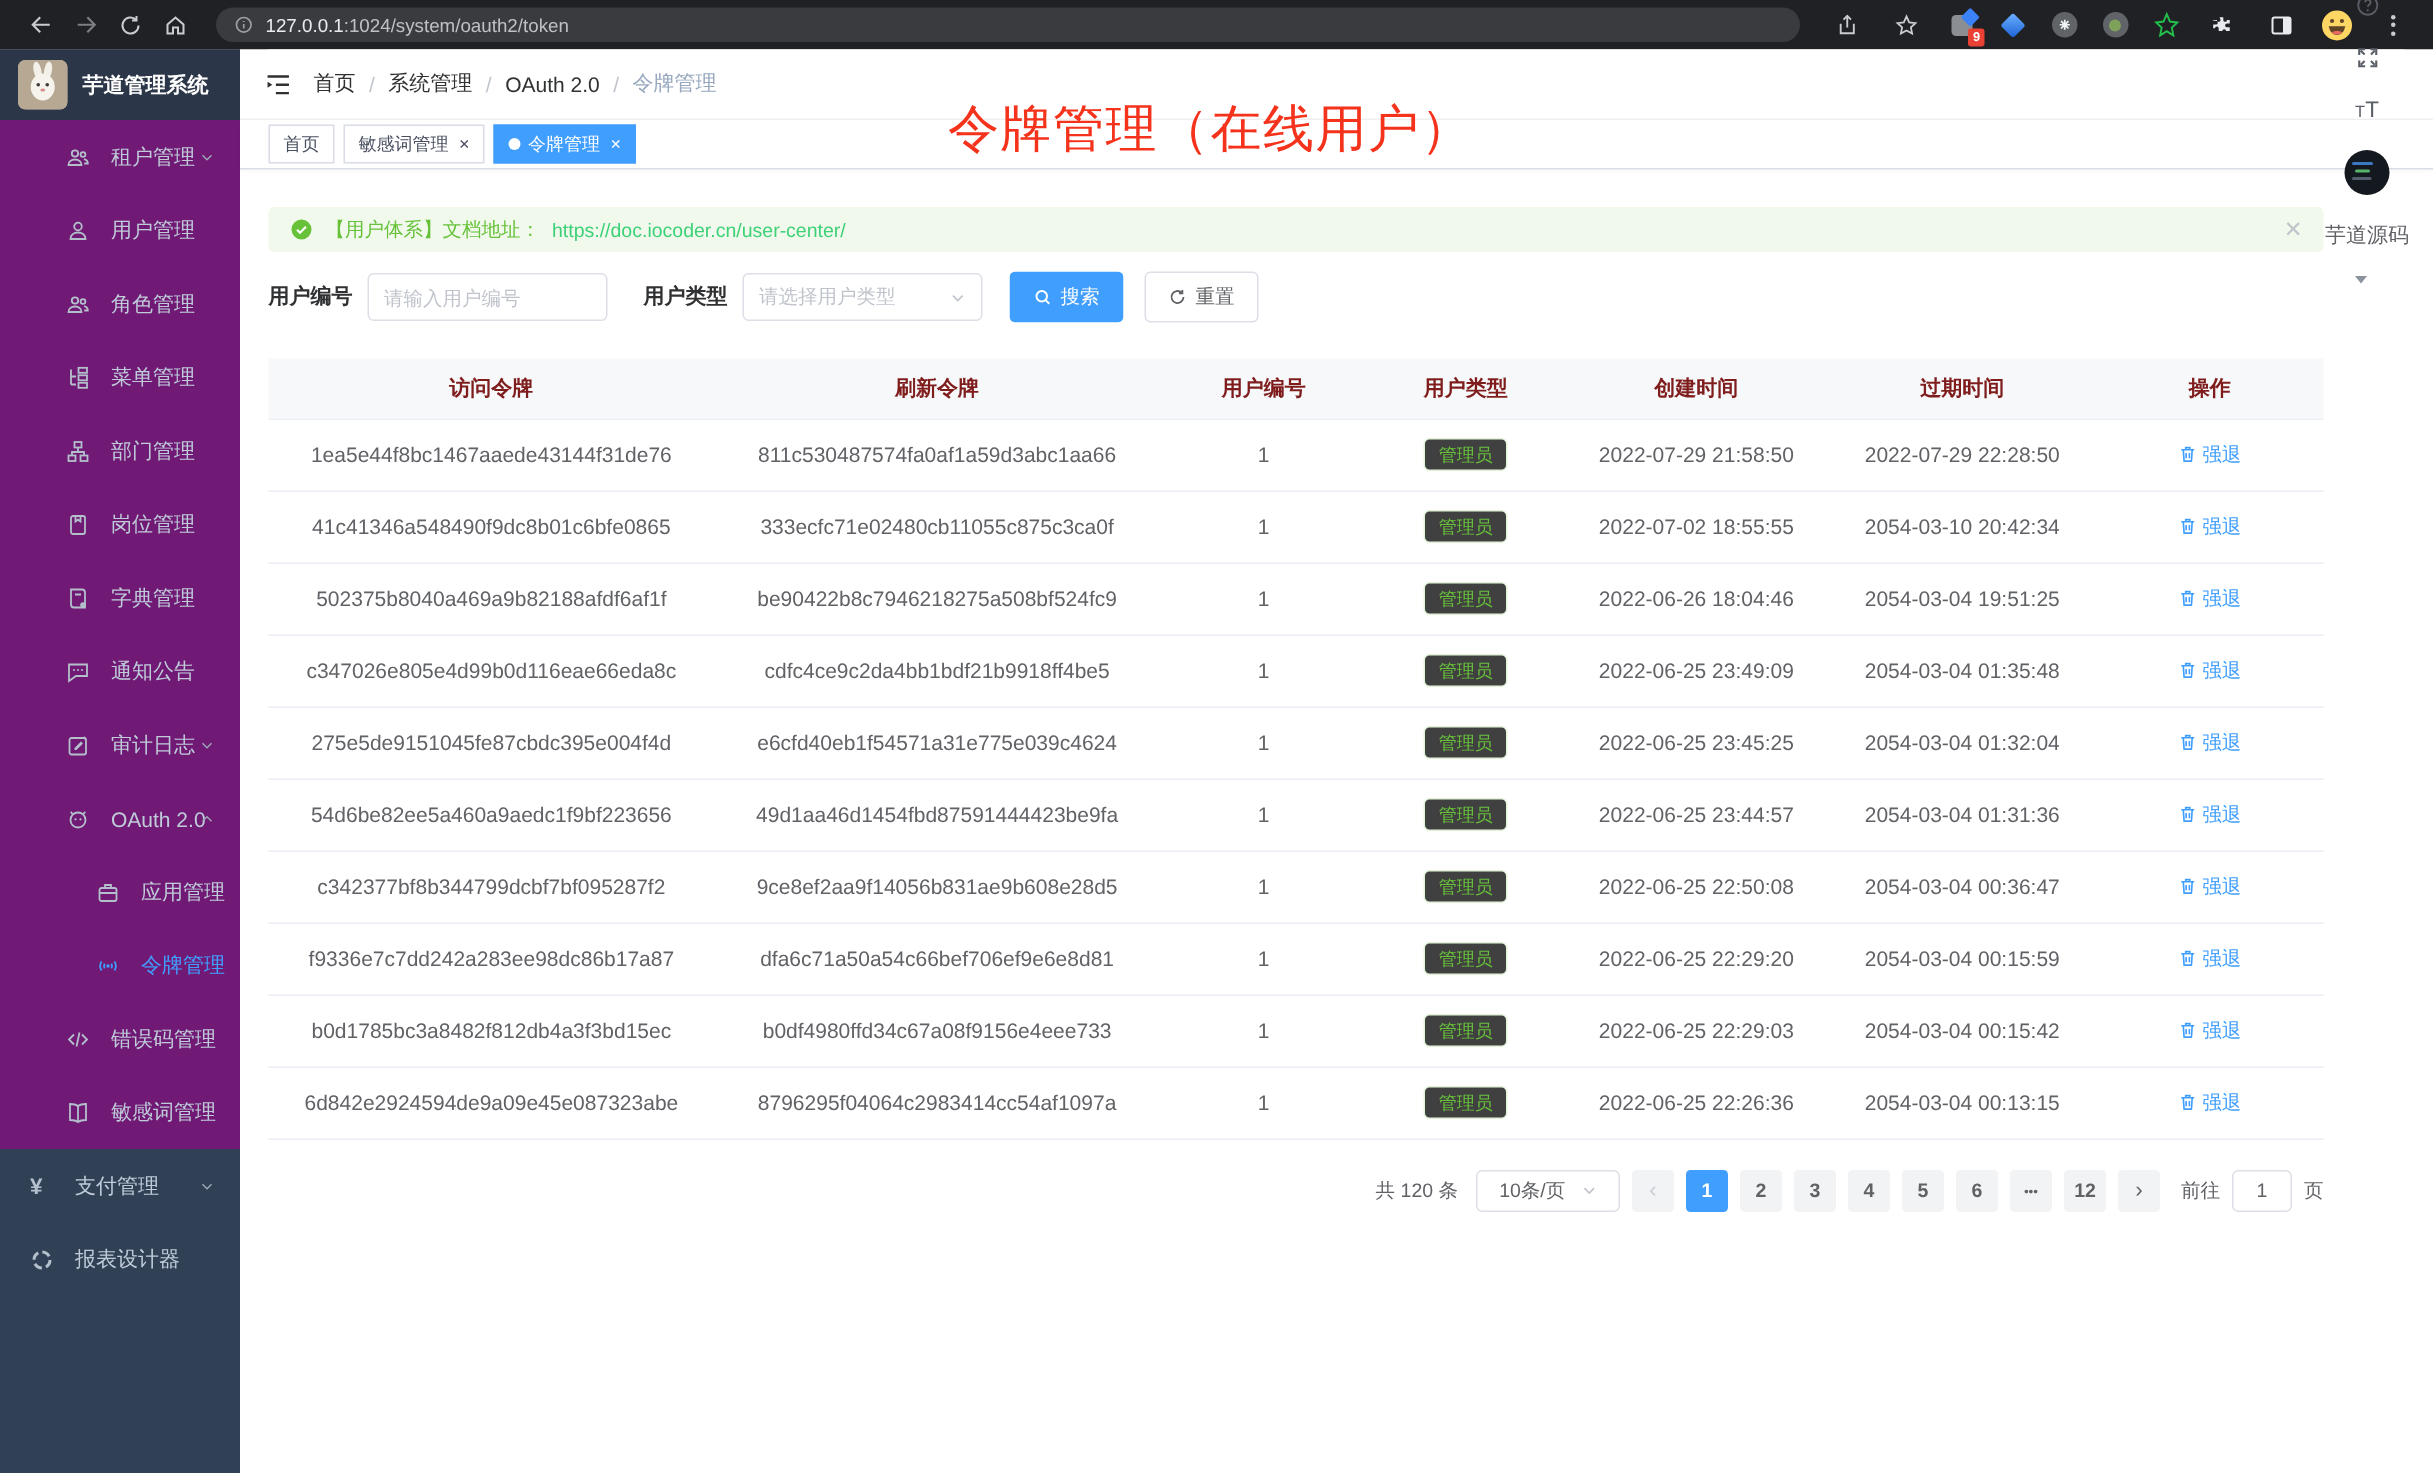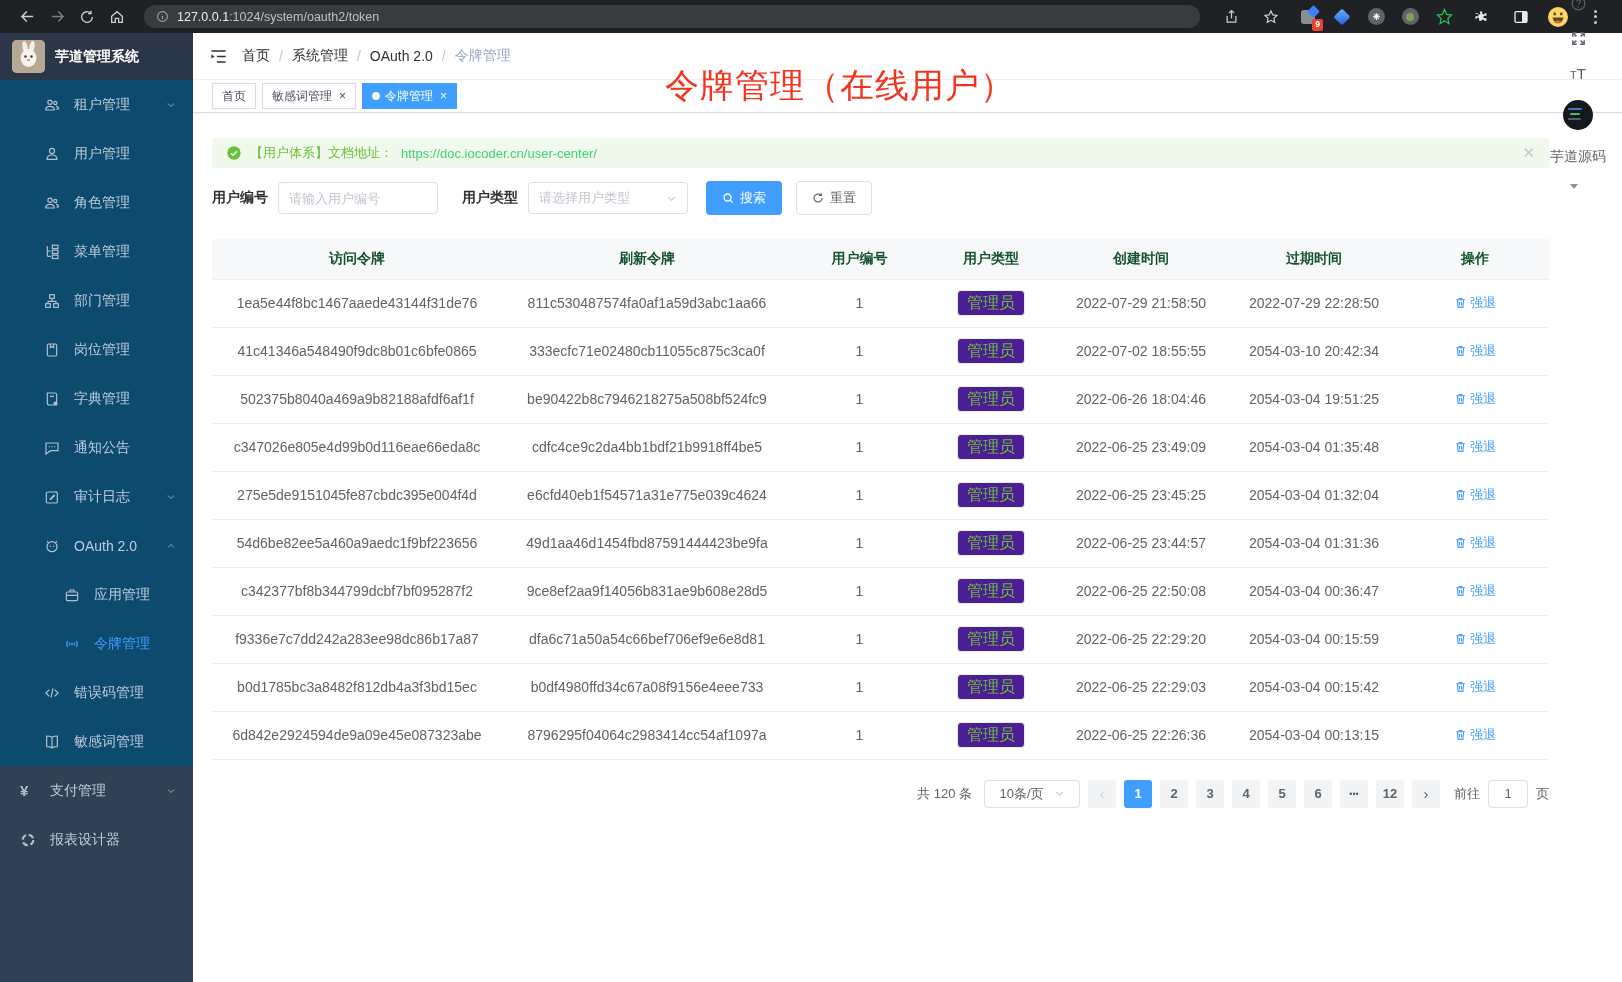--- a/index.html
+++ b/index.html
@@ -30,26 +30,26 @@
   .mini-sq .dmd { position:absolute; right:-3px; top:-3px; width:9px; height:9px;
     background:#3b82f6; transform:rotate(45deg); border-radius:1px; }
   .emoji-face { width:20px; height:20px; border-radius:50%; background:#fdd663; position:relative; }
   .dots-v { display:flex; flex-direction:column; gap:2.5px; }
   .dots-v i { width:3px; height:3px; border-radius:50%; background:#c9ccd1; }
 
   
   .app { flex:1; display:flex; min-height:0; }
 
   
-  .sidebar { width:193px; background:#304156; color:#bfcbd9; flex:none; display:flex; flex-direction:column; }
+  .sidebar { width:160px; background:#304156; color:#bfcbd9; flex:none; display:flex; flex-direction:column; }
   .logo { height:47px; background:#2b3648; display:flex; align-items:center; padding:0 0 0 12px; gap:10px; flex:none; }
   .logo-img { width:33px; height:33px; border-radius:5px; overflow:hidden; background:#cdbfae; flex:none; }
   .logo-title { color:#fff; font-size:14px; font-weight:bold; }
   .menu { flex:1; overflow:hidden; }
-  .menu-group-dark { background:#0c4a6e; }
+  .menu-group-dark { background:#701a75; }
   .menu-item { height:49px; display:flex; align-items:center; position:relative;
     font-size:14px; color:#bfcbd9; cursor:pointer; }
   .menu-item.level0 { padding-left:20px; }
   .menu-item.level1 { padding-left:44px; }
   .menu-item.level2 { padding-left:64px; }
   .menu-item .mi-icon { width:16px; height:16px; margin-right:14px; flex:none; color:#b4bfcc; }
   .menu-item .mi-icon .glyph { font-size:15px; line-height:16px; font-weight:bold; }
   .menu-item .mi-label { white-space:nowrap; }
   .menu-item .mi-chevron { position:absolute; right:16px; color:#9aa6b5; }
   .menu-item.active { color:#409eff; }
@@ -103,27 +103,27 @@
   .filter-select { display:flex; align-items:center; color:#c0c4cc; background:#fff; cursor:pointer; }
   .filter-select .chev { margin-left:auto; color:#c0c4cc; }
   .gap24 { width:24px; } .gap18 { width:18px; } .gap14 { width:14px; }
   .btn { height:32px; border-radius:4px; display:inline-flex; align-items:center; gap:6px;
     padding:16px 15px; font-size:13px; cursor:pointer; border:1px solid transparent; }
   .btn-primary { background:#409eff; color:#fff; }
   .btn-plain { background:#fff; color:#606266; border-color:#dcdfe6; }
 
   
   table.data { width:100%; margin-top:24px; border-collapse:collapse; table-layout:fixed; }
-  table.data th { height:40px; background:#f7f8fa; font-size:14px; font-weight:bold; color:#14532d;
+  table.data th { height:40px; background:#f7f8fa; font-size:14px; font-weight:bold; color:#7f1d1d;
     text-align:center; }
   table.data td { height:48px; border-top:1px solid #ebeef5; font-size:14px; color:#606266;
     text-align:center; white-space:nowrap; overflow:hidden; }
   table.data tr:last-child td { border-bottom:1px solid #ebeef5; }
-  .tag-success { display:inline-block; padding:4px 9px; font-size:16px; border-radius:4px;
-    background:#4c1d95; color:#67c23a; border:1px solid #e1f3d8; line-height:1; }
+  .tag-success { display:inline-block; padding:4px 9px; font-size:12px; border-radius:4px;
+    background:#404040; color:#67c23a; border:1px solid #e1f3d8; line-height:1; }
   .action-link { display:inline-flex; align-items:center; gap:3px; color:#409eff; font-size:13px;
     cursor:pointer; text-decoration:none; }
 
   
   .pagination { margin-top:20px; display:flex; align-items:center; justify-content:flex-end;
     gap:8px; font-size:13px; color:#606266; }
   .pg-total { margin-right:4px; }
   .pg-size { width:96px; height:28px; border:1px solid #dcdfe6; border-radius:4px; display:flex;
     align-items:center; justify-content:center; gap:10px; color:#606266; cursor:pointer; }
   .pg-btn { min-width:28px; height:28px; padding:0 4px; border-radius:3px; background:#f2f3f5;

